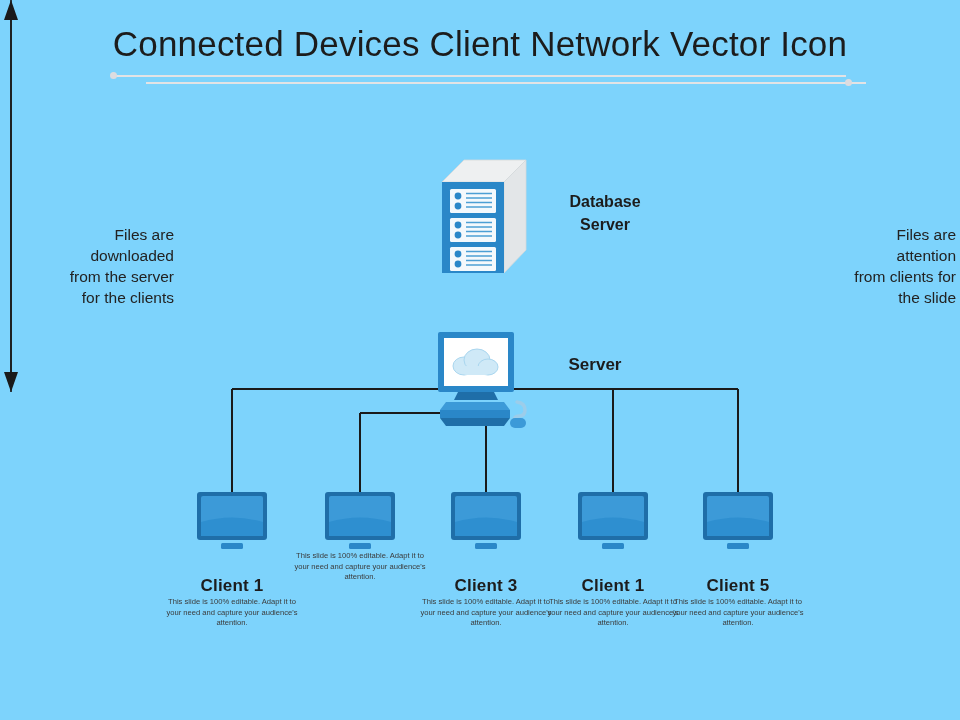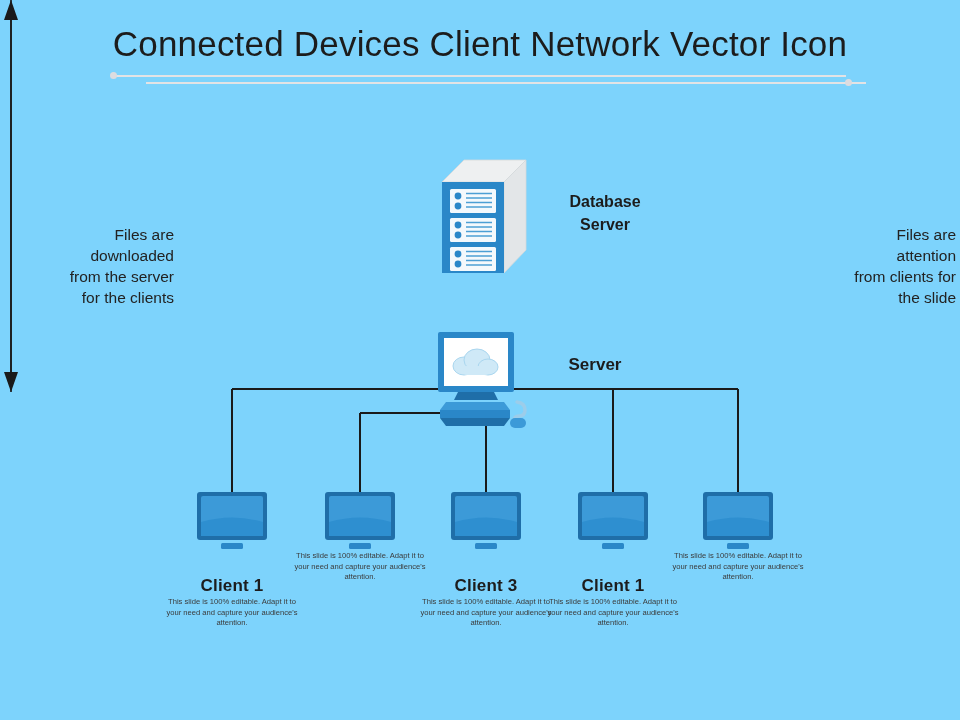--- a/index.html
+++ b/index.html
@@ -298,16 +298,17 @@
     <div class="client-desc">This slide is 100% editable. Adapt it to your need and capture your audience's attention.</div>
   </div>
 
   <div class="client-col" style="left:663px;">
     <svg class="client-monitor" width="74" height="60" viewBox="0 0 74 60">
       <rect x="2" y="2" width="70" height="48" rx="3" fill="#1f6ea8"></rect>
       <rect x="6" y="6" width="62" height="40" rx="2" fill="#3c9ad8"></rect>
       <path d="M6,32 q31,-9 62,0 l0,14 l-62,0 z" fill="#2e8fd0"></path>
       <rect x="26" y="53" width="22" height="6" rx="1.5" fill="#2a87c8"></rect>
     </svg>
+    <div class="client-name">Client 5</div>
     <div class="client-desc">This slide is 100% editable. Adapt it to your need and capture your audience's attention.</div>
   </div>
 
 </div>
 
 </body></html>

